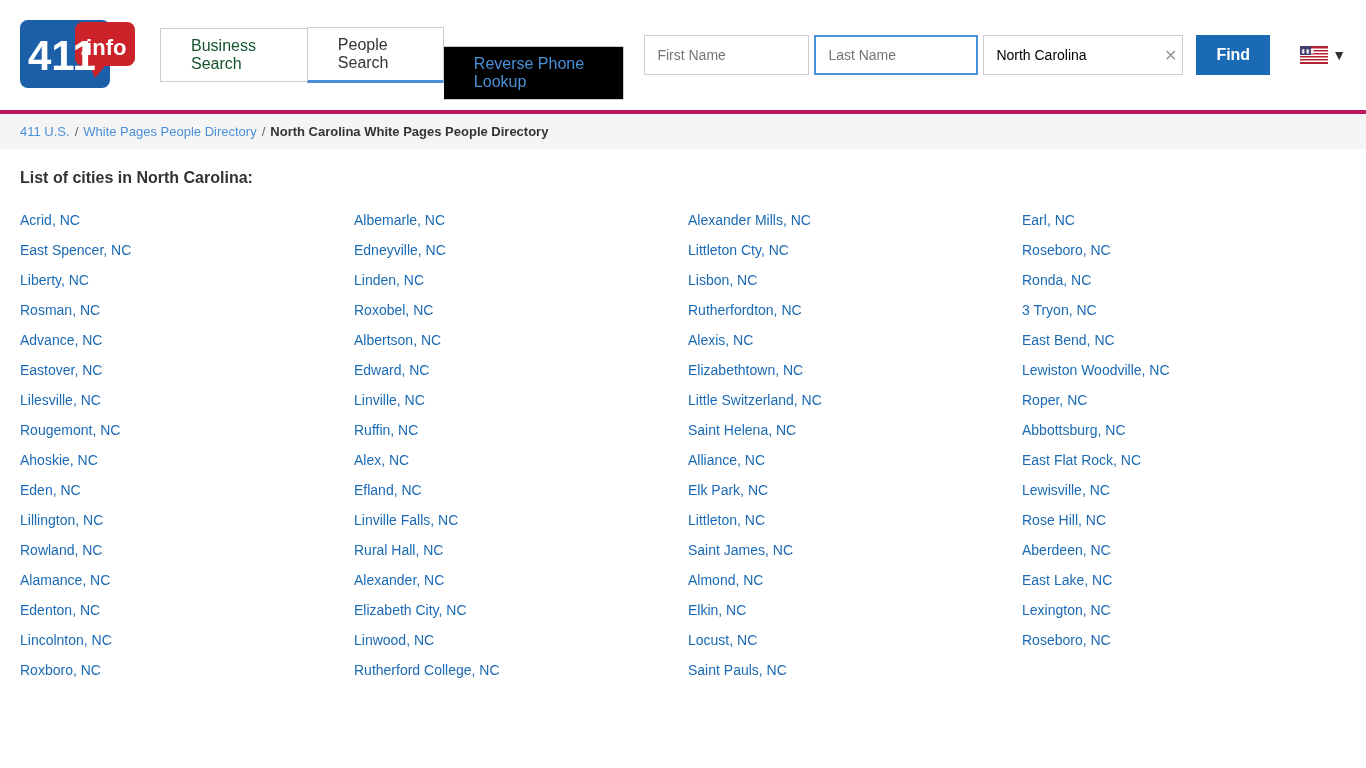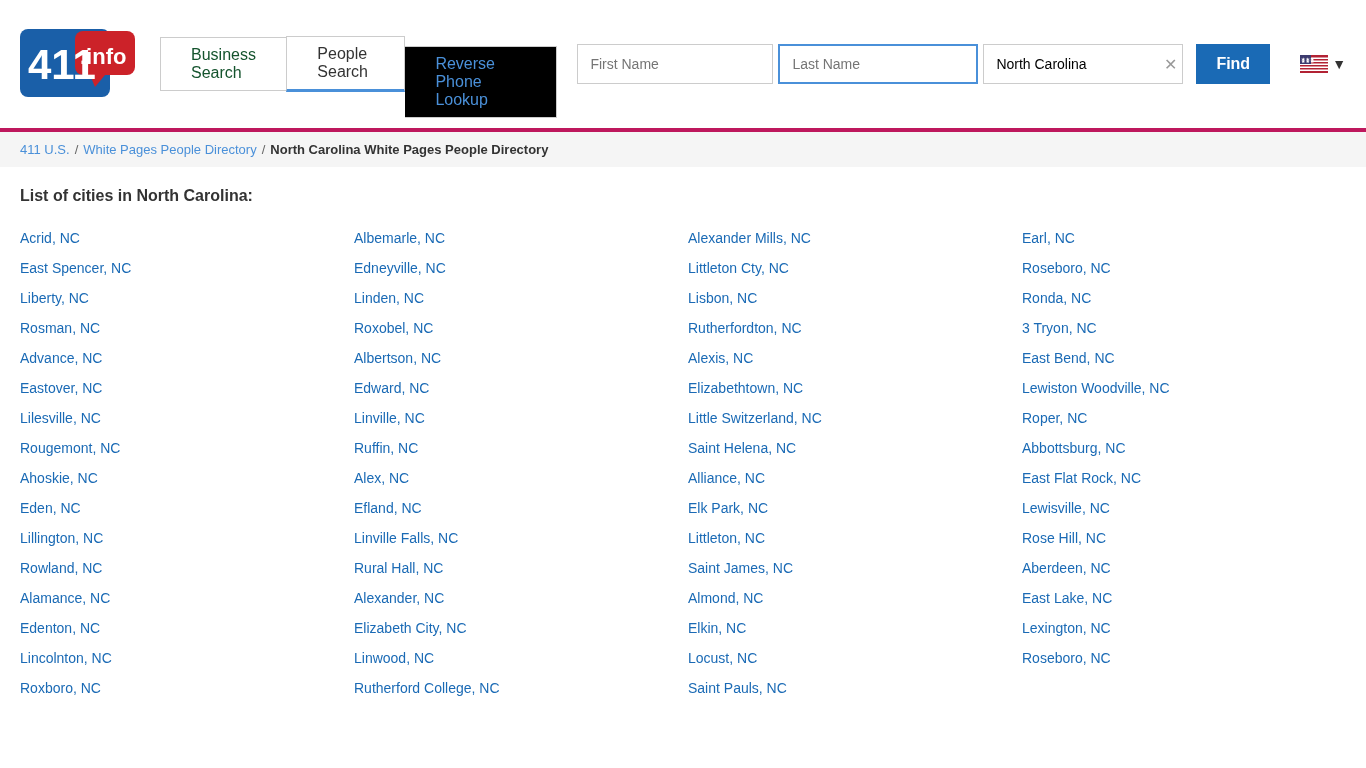--- a/index.html
+++ b/index.html
@@ -64,25 +64,25 @@
 
     .search-input {
       border: 1px solid #ccc;
       padding: 8px 12px;
       font-size: 14px;
       height: 40px;
       outline: none;
     }
 
     .search-input-first {
-      width: 196px;
+      width: 165px;
     }
 
     .search-input-last {
-      width: 200px;
+      width: 164px;
       border: 2px solid #4a90d9;
     }
 
     .search-input-state {
       width: 200px;
       border: 1px solid #ccc;
     }
 
     .clear-btn {
       background: none;

